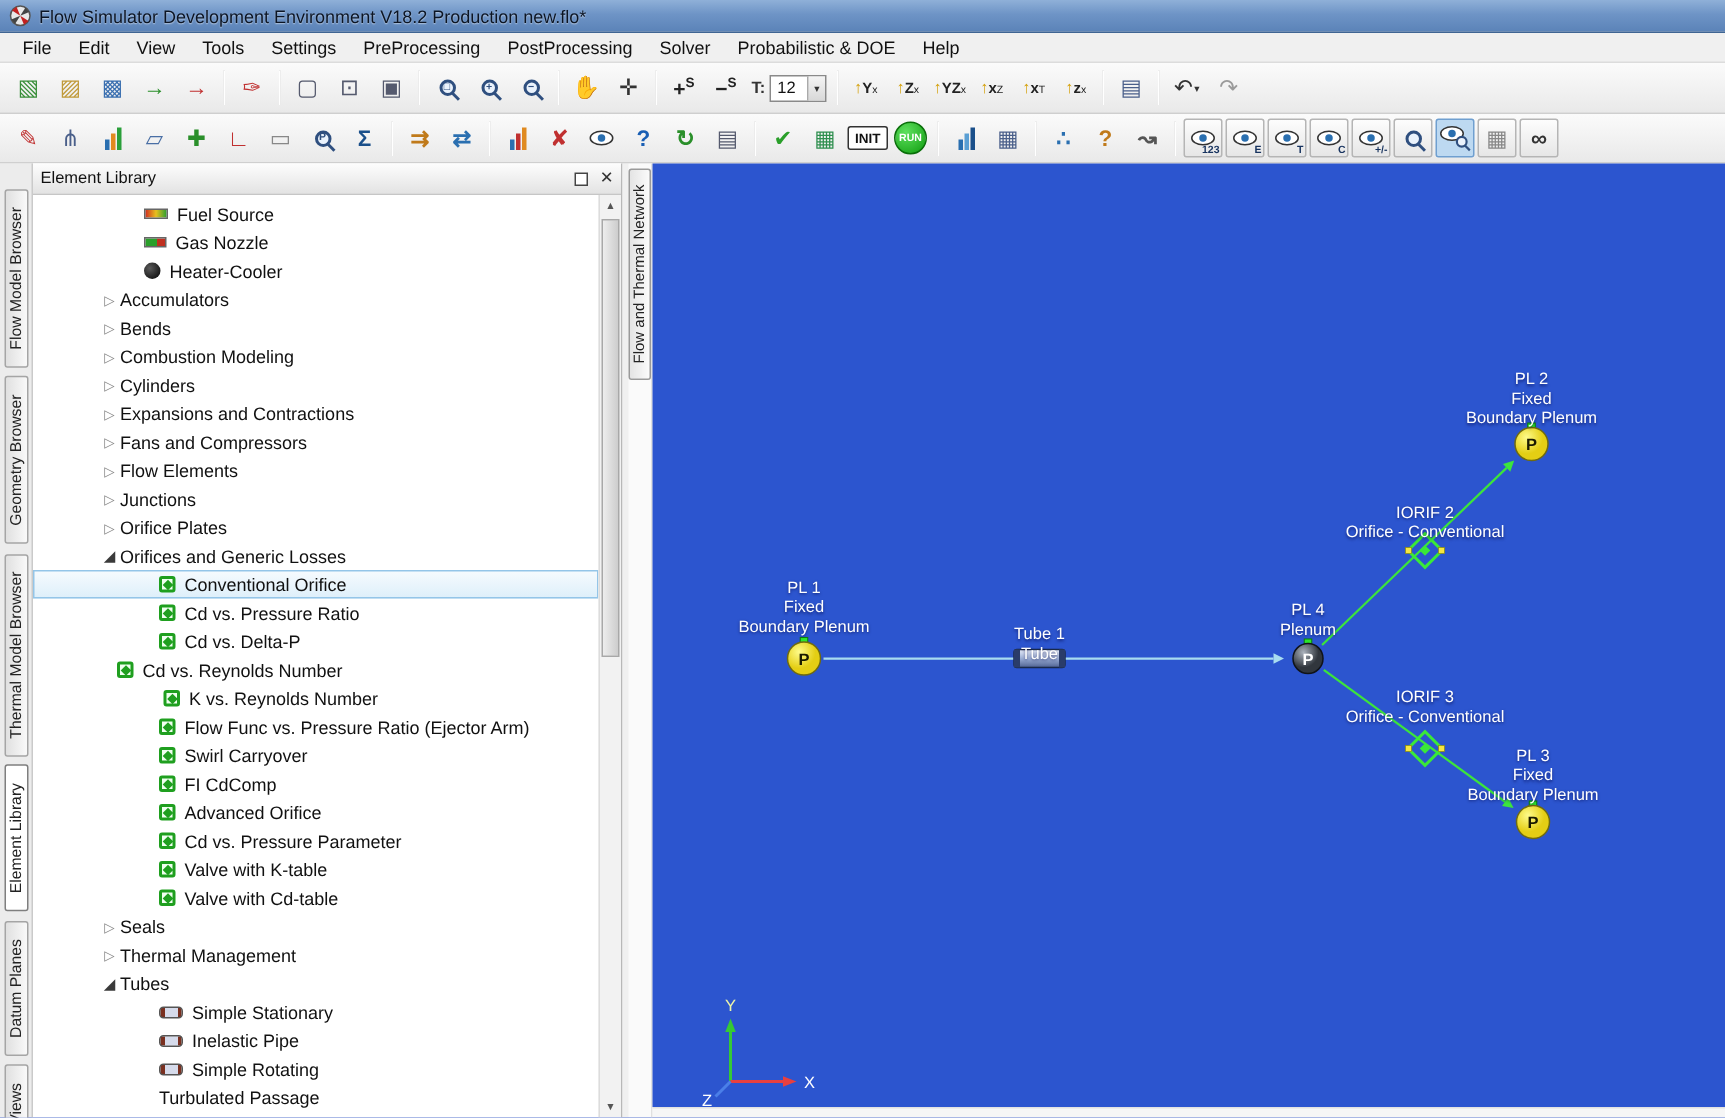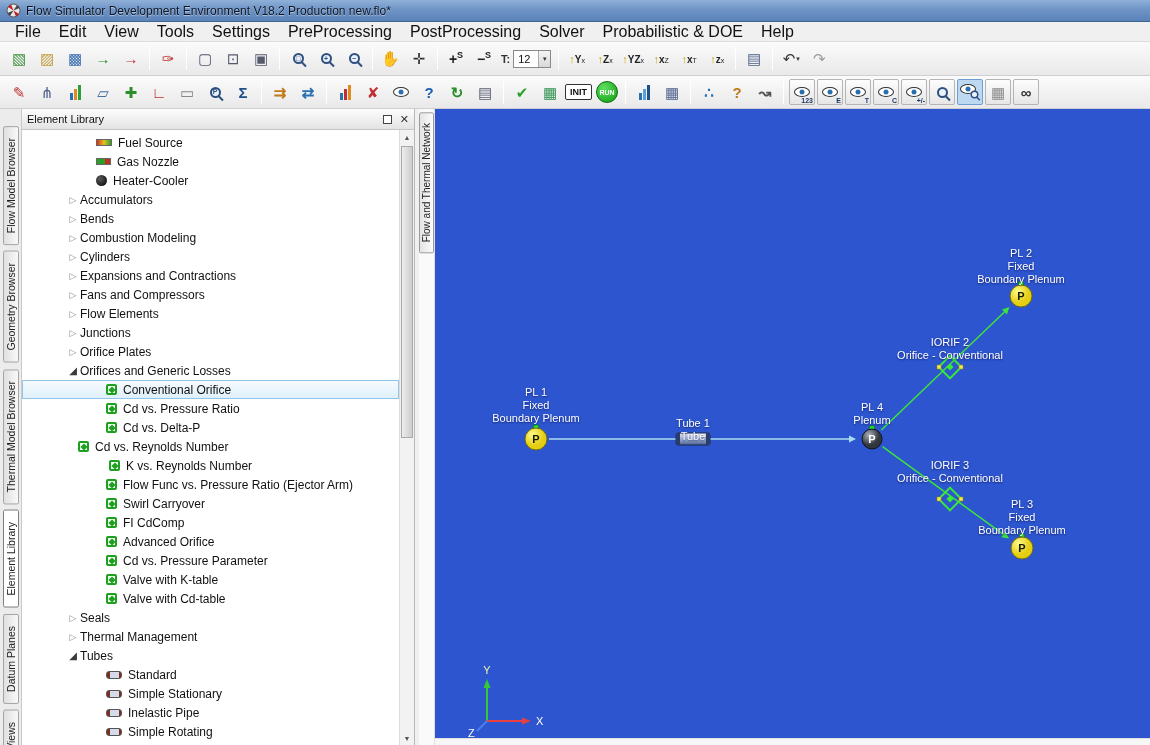--- a/index.html
+++ b/index.html
@@ -12,21 +12,21 @@
   
   #titlebar{
     height:22px; display:flex; align-items:center; padding:0 6px; gap:5px;
     background:linear-gradient(#8fb0d8 0%, #6e94c6 45%, #5b83b8 100%);
     border-bottom:1px solid #3f6593;
   }
   #titlebar .app-icon{ width:15px;height:15px; display:inline-flex; }
   #titlebar .title{ font-size:12px; color:#0c1524; text-shadow:0 1px 1px rgba(255,255,255,.55); white-space:nowrap; }
   
   #menubar{ height:20px; background:#f0f0f0; border-bottom:1px solid #dcdcdc; display:flex; align-items:center; padding-left:6px; }
-  .menu-item{ padding:2px 9px; font-size:16px; cursor:default; }
+  .menu-item{ padding:2px 9px; font-size:12px; cursor:default; }
   
   .toolbar{ display:flex; align-items:center; padding:0 5px; background:linear-gradient(#fbfbfb,#e9e9e9); border-bottom:1px solid #cfcfcf; }
   #tb1{ height:34px; }
   #tb2{ height:33px; }
   .tb-btn{ min-width:26px; height:26px; display:inline-flex; align-items:center; justify-content:center; position:relative; border-radius:2px; border:1px solid transparent; margin:0 1px; flex:none; }
   .tb-btn.framed{ border:1px solid #b5b5b5; background:linear-gradient(#fdfdfd,#e6e6e6); }
   .tb-btn.selected{ background:#bdd9f1; border:1px solid #6f9fd0; }
   .tb-sep{ width:1px; height:23px; background:#bdbdbd; border-right:1px solid #ffffff; margin:0 4px; flex:none; }
   .tb-glyph{ font-size:15px; line-height:1; }
   .tb-glyph.bold{ font-weight:bold; }
@@ -509,24 +509,20 @@
           <div class="tree-row" style="padding-left: 44px;">
             <span class="expander">▷</span>
             <span class="tree-label">Thermal Management</span>
           </div>
           <div class="tree-row" style="padding-left: 44px;">
             <span class="expander open">◢</span>
             <span class="tree-label">Tubes</span>
           </div>
           <div class="tree-row" style="padding-left: 84px;">
             <span class="t-ic t-tube"></span>
-            <span class="tree-label">Standard</span>
-          </div>
-          <div class="tree-row" style="padding-left: 84px;">
-            <span class="t-ic t-tube"></span>
             <span class="tree-label">Simple Stationary</span>
           </div>
           <div class="tree-row" style="padding-left: 84px;">
             <span class="t-ic t-tube"></span>
             <span class="tree-label">Inelastic Pipe</span>
           </div>
           <div class="tree-row" style="padding-left: 84px;">
             <span class="t-ic t-tube"></span>
             <span class="tree-label">Simple Rotating</span>
           </div>

